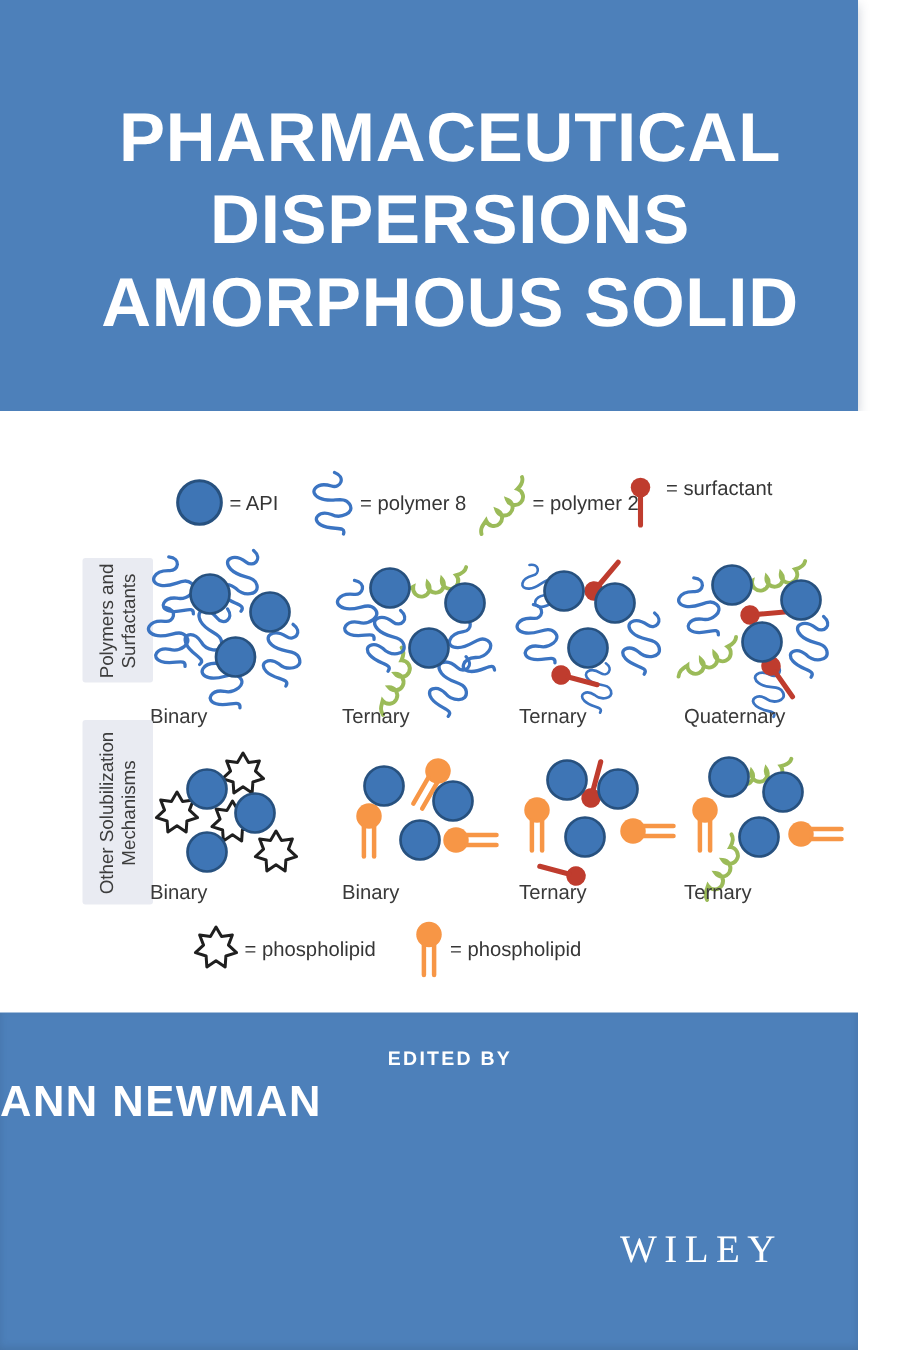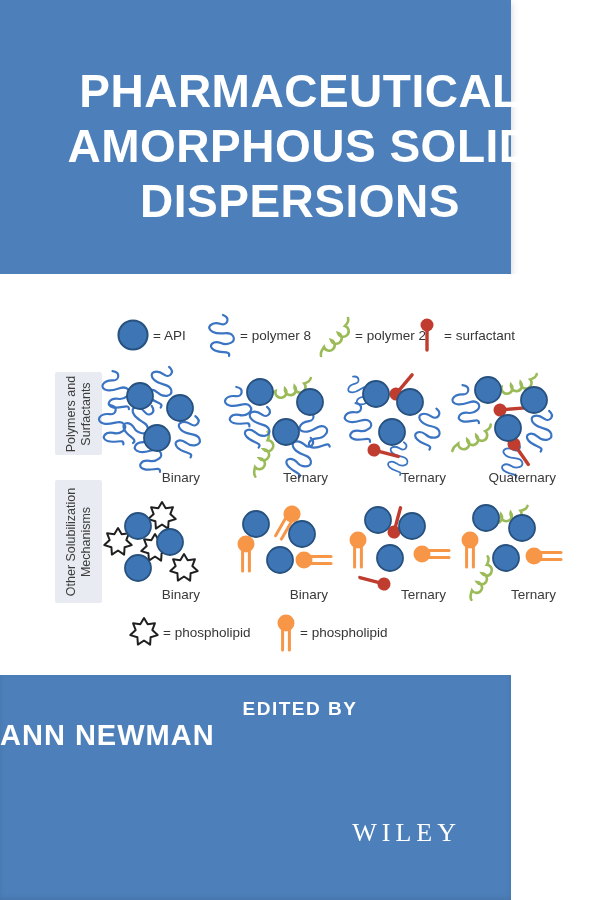--- a/index.html
+++ b/index.html
@@ -1,39 +1,39 @@
 <!DOCTYPE html>
 <html><head>
 <meta charset="utf-8">
 <style>
   html,body{margin:0;padding:0;}
   body{width:600px;height:900px;font-family:"Liberation Sans",sans-serif;}
   .cover{position:relative;width:600px;height:900px;background:#ffffff;overflow:hidden;}
 
   
-  .band{position:absolute;left:0;width:511px;background:#4d80ba;}
+  .band{position:absolute;left:0;width:572px;background:#4d80ba;}
   .band.top{top:0;height:274px;box-shadow:0 3px 7px rgba(40,60,90,.25);}
   .band.bottom{top:675px;height:225px;box-shadow:0 -2px 5px rgba(40,60,90,.18) inset;}
   .title{position:absolute;top:64px;left:0;width:600px;margin:0;text-align:center;
          color:#ffffff;font-weight:bold;font-size:46px;line-height:55px;letter-spacing:.5px;}
   .title span{display:block;}
 
   
   .middle{position:absolute;top:274px;left:0;width:600px;height:301px;background:#ffffff;}
   .middle svg{overflow:visible;display:block;}
   .abs{position:absolute;}
   .leg-label{font-size:13.5px;color:#363636;}
-  .cap{position:absolute;width:100px;text-align:right;font-size:13.5px;color:#3a3a3a;}
+  .cap{position:absolute;width:100px;text-align:left;font-size:13.5px;color:#3a3a3a;}
   .side-box{position:absolute;left:55px;width:47px;background:#e9ebf2;border-radius:2px;}
   .side-box .rot{position:absolute;top:50%;left:50%;transform:translate(-50%,-50%) rotate(-90deg);
                  white-space:nowrap;font-size:12.5px;line-height:15px;color:#3d3d3d;text-align:center;}
 
   
   .edited-by{position:absolute;top:23px;left:0;width:600px;text-align:center;color:#ffffff;
-             font-size:19px;font-weight:bold;letter-spacing:1.5px;}
+             font-size:13px;font-weight:bold;letter-spacing:1.5px;}
   .editor{position:absolute;top:44px;left:0;width:600px;color:#ffffff;
           font-size:29px;font-weight:bold;letter-spacing:1px;}
   .publisher{position:absolute;top:143px;right:50px;color:#ffffff;
              font-family:"Liberation Serif",serif;font-size:26px;letter-spacing:5px;}
 </style>
 </head>
 <body>
 
 <svg width="0" height="0" style="position:absolute" aria-hidden="true">
   <defs>
@@ -59,22 +59,22 @@
         <line x1="3.4" y1="7" x2="3.4" y2="27" stroke="#f79646" stroke-width="3" stroke-linecap="round"></line>
       </g>
   </defs>
 </svg>
 
 <div class="cover">
 
   <div class="band top">
     <h1 class="title">
       <span>PHARMACEUTICAL</span>
+      <span>DISPERSIONS</span>
       <span>AMORPHOUS SOLID</span>
-      <span>DISPERSIONS</span>
     </h1>
   </div>
 
   <div class="middle">
 
     <svg class="abs" style="left:118px;top:46px" width="30" height="30" viewBox="-15 -15 30 30">
         <use href="#g-api" transform="scale(1.12)"></use>
       </svg>
     <div class="abs leg-label" style="left:153px;top:54px">= API</div>
 
@@ -84,21 +84,21 @@
     <div class="abs leg-label" style="left:240px;top:54px">= polymer 8</div>
 
     <svg class="abs" style="left:318px;top:44px" width="34" height="38" viewBox="-17 -19 34 38">
         <use href="#g-poly2"></use>
       </svg>
     <div class="abs leg-label" style="left:355px;top:54px">= polymer 2</div>
 
     <svg class="abs" style="left:419px;top:44px" width="16" height="34" viewBox="-8 -7 16 34">
         <use href="#g-surf"></use>
       </svg>
-    <div class="abs leg-label" style="left:444px;top:54px">= surfactant</div>
+    <div class="abs leg-label" style="left:444px;top:44px">= surfactant</div>
 
     <div class="side-box" style="top:98px;height:83px">
       <div class="rot"><span>Polymers and</span><br><span>Surfactants</span></div>
     </div>
 
     <svg class="abs" style="left:100px;top:100px" width="100" height="92" viewBox="0 0 100 92">
       <use href="#g-poly1" transform="translate(16,18) rotate(-15)"></use>
       <use href="#g-poly1" transform="translate(60,12) rotate(20)"></use>
       <use href="#g-poly1" transform="translate(12,52) rotate(-10)"></use>
       <use href="#g-poly1" transform="translate(38,48) rotate(35)"></use>

